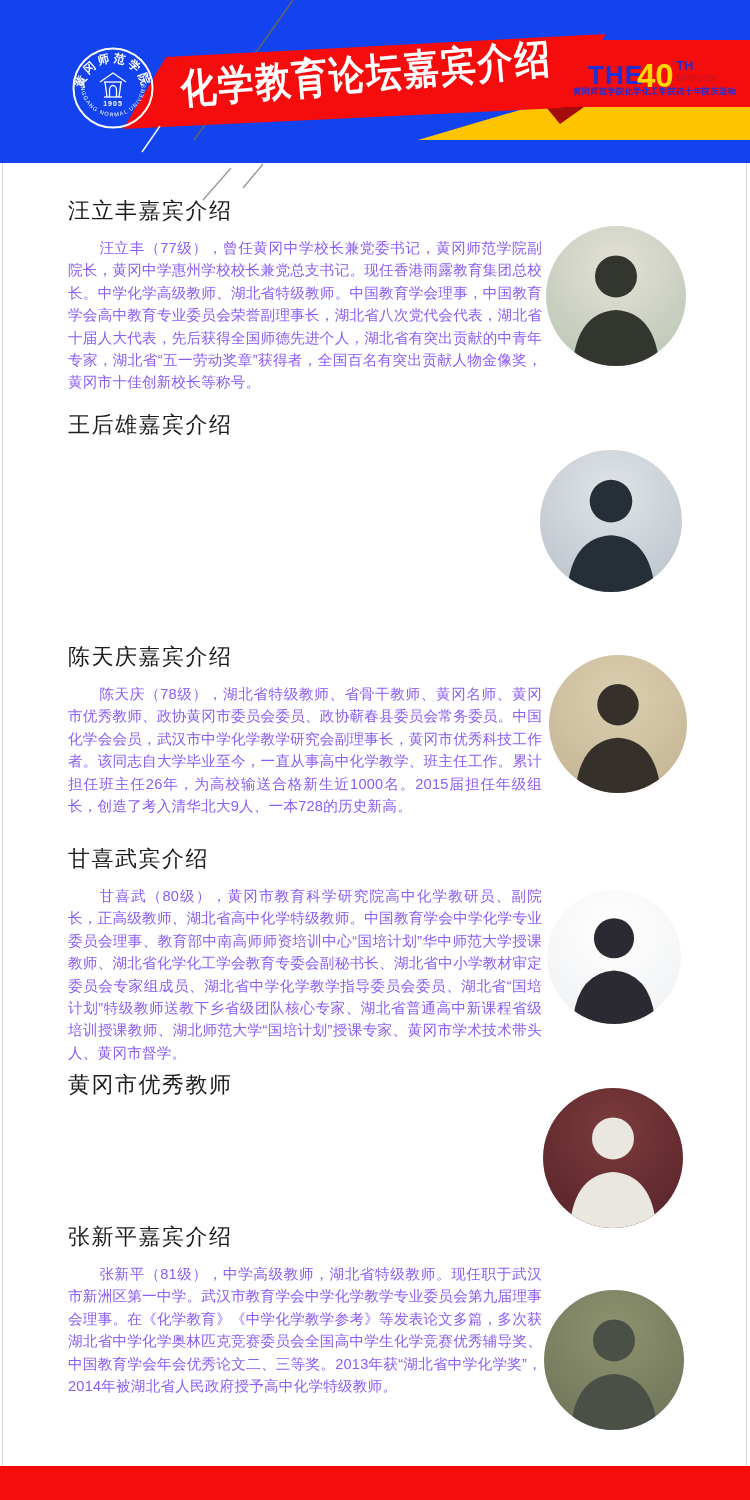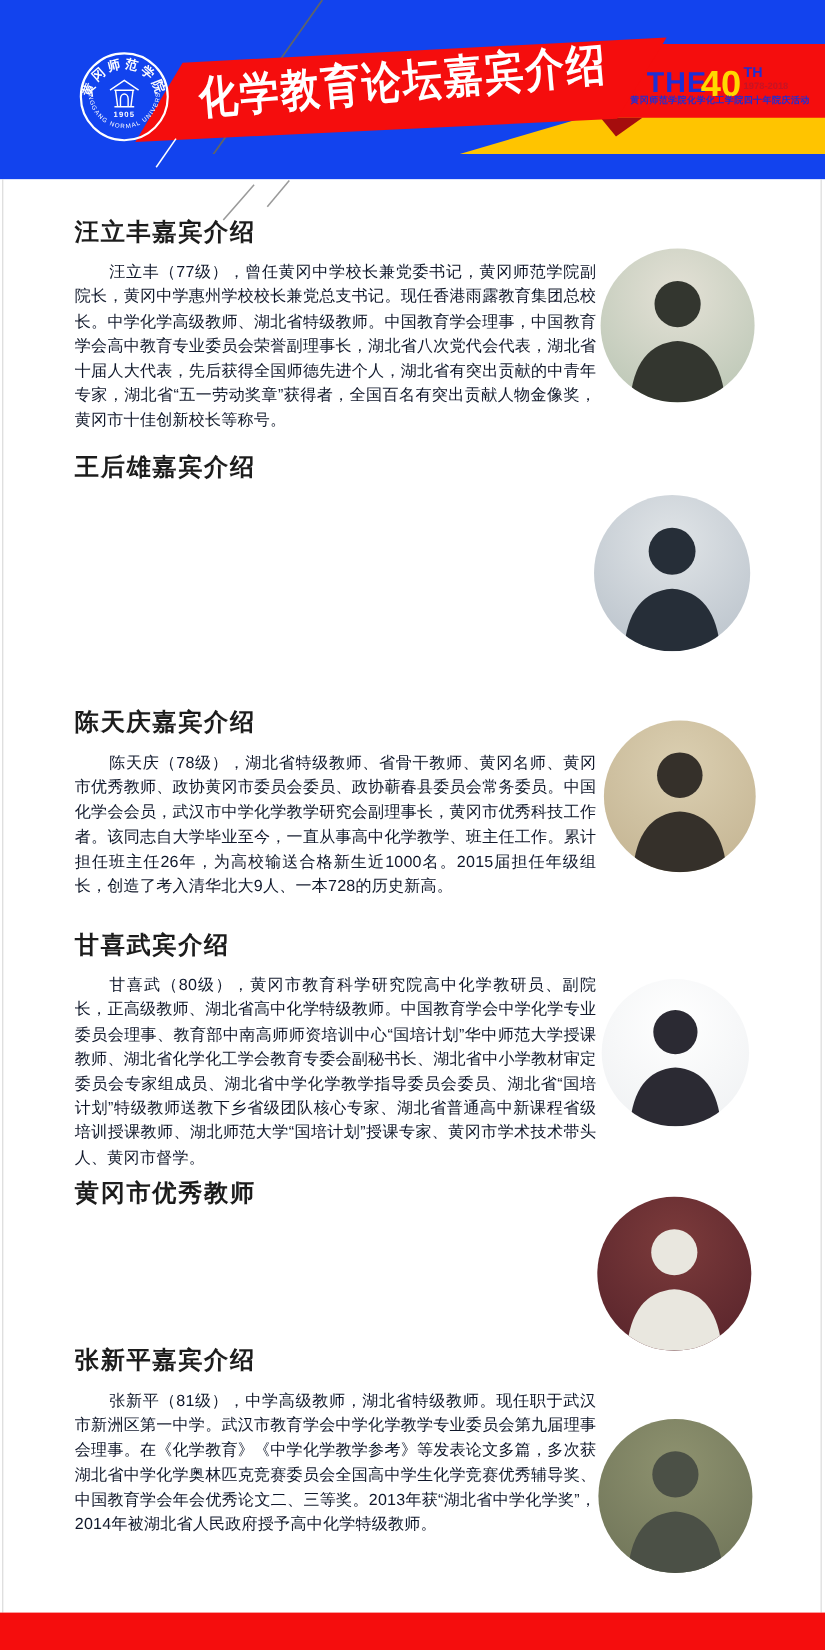--- a/index.html
+++ b/index.html
@@ -31,25 +31,25 @@
   .ann-sub{fill:#1d2fd6;font-size:8.2px;font-weight:bold;letter-spacing:0.4px;}
   
   .edge{position:absolute;top:163px;width:1px;height:1303px;background:#d7d7d7;}
   .edge.left{left:2px;} .edge.right{left:746px;}
   .deco-lines{position:absolute;left:0;top:163px;width:750px;height:60px;}
   .deco-lines line{stroke:#9a9a9a;stroke-width:1.4;}
   .footer-bar{position:absolute;left:0;top:1466px;width:750px;height:34px;background:var(--red);}
   
   .section{position:absolute;left:68px;width:474px;}
   .g-title{
-    font-size:22px;font-weight:bold;color:#1c1c1c;letter-spacing:1.5px;
+    font-size:22px;font-weight:normal;color:#1c1c1c;letter-spacing:1.5px;
     margin:0 0 13px 0;line-height:26px;
   }
   .g-bio{
-    margin:0;font-size:14.6px;line-height:22.4px;color:#0f172a;
+    margin:0;font-size:14.6px;line-height:22.4px;color:#8b5cf6;
     text-align:justify;text-indent:2.15em;letter-spacing:0.2px;
   }
   
   .photo{
     position:absolute;border-radius:50%;overflow:hidden;
     background:radial-gradient(circle at 50% 30%, var(--bg2), var(--bg1));
   }
   .photo svg{display:block;width:100%;height:100%;}
   .photo .sil{fill:var(--fg);}
 </style>

